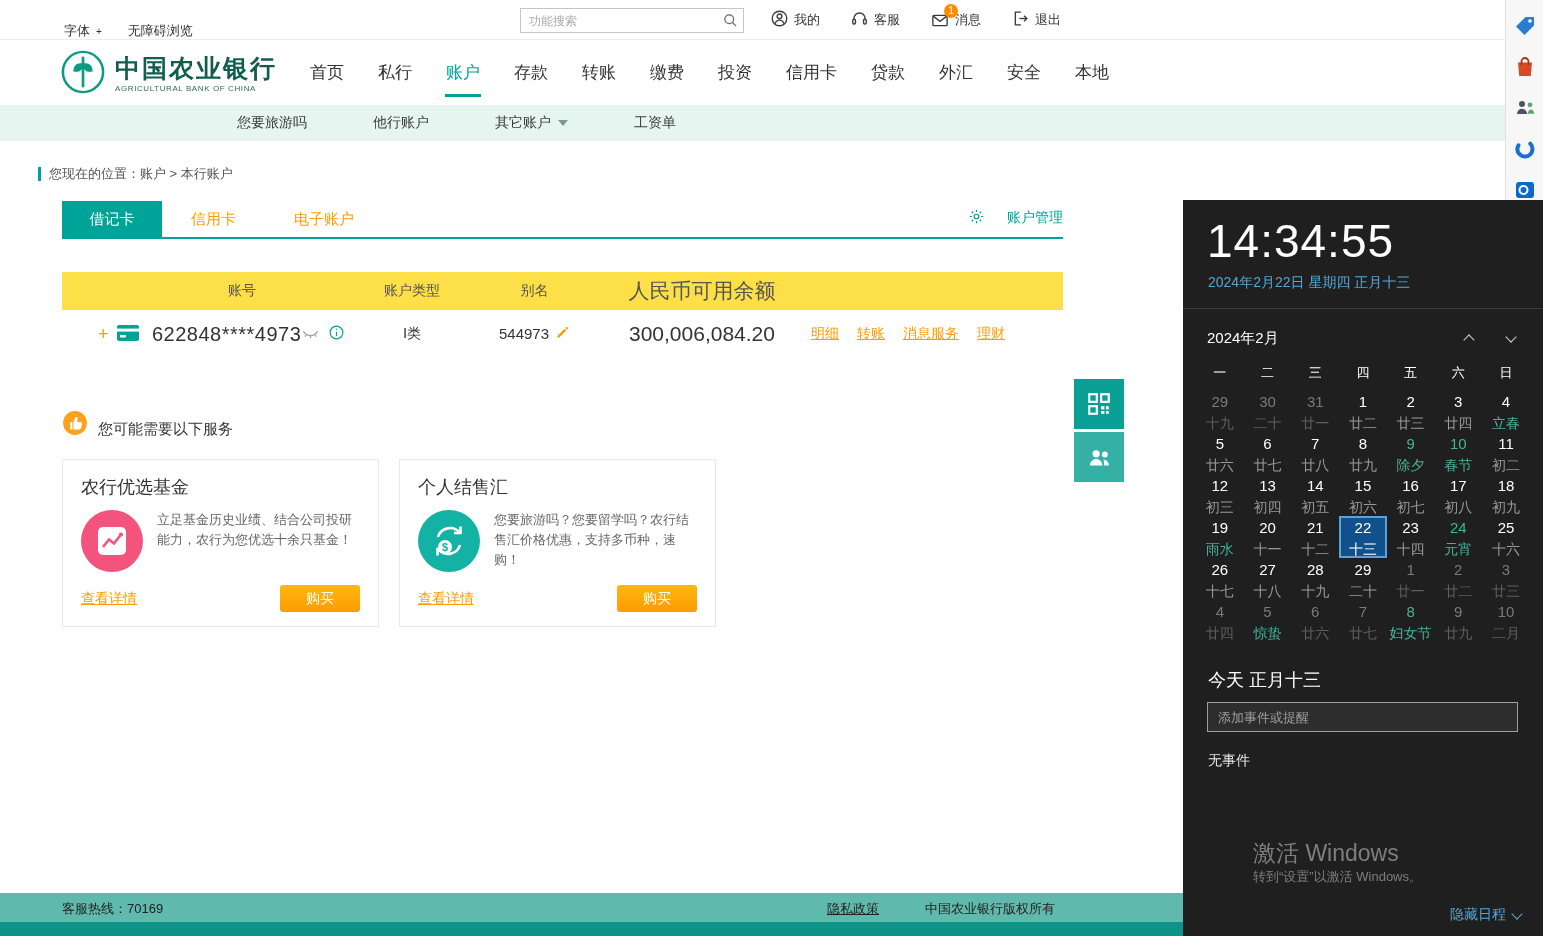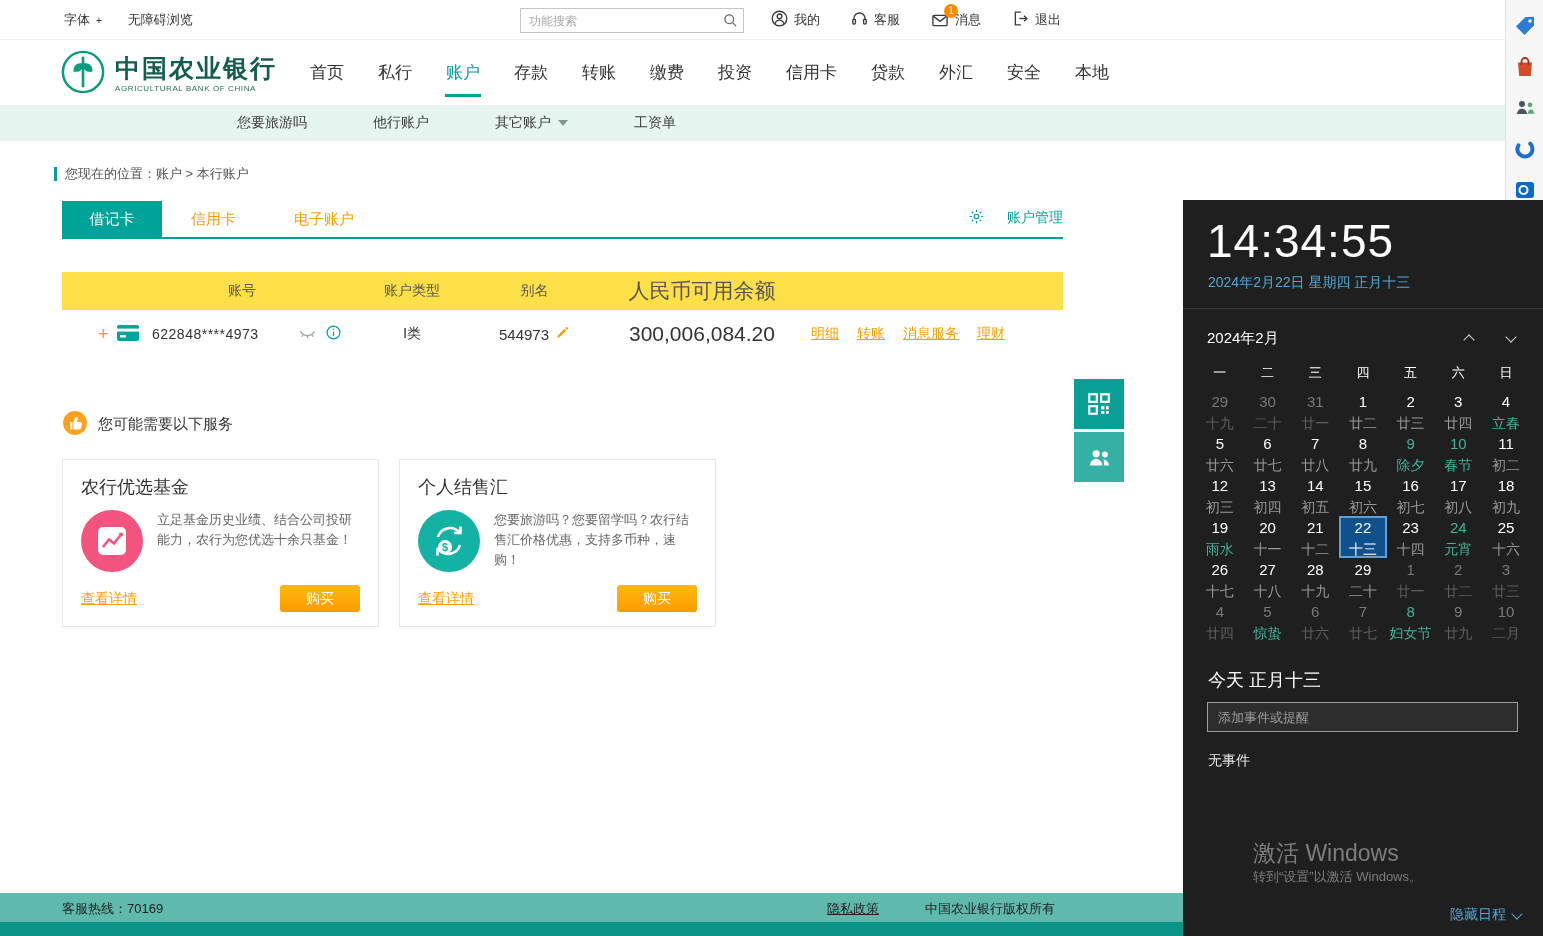--- a/index.html
+++ b/index.html
@@ -2,21 +2,21 @@
 <html style="--brand-teal: #00a398; --link-orange: #ff9d00; --accent-blue: #53a7d8; --festival-teal: #45b39a; --footer-teal: #5fbaad; --footer-strip: #0d9488; --badge-orange: #ff8a00; --selected-day-fill: #11518b; --selected-day-border: #5ea0d8;"><head>
 <meta charset="utf-8">
 <style>
   *{margin:0;padding:0;box-sizing:border-box}
   body{width:1543px;height:936px;overflow:hidden;font-family:"Liberation Sans","DejaVu Sans",sans-serif}
   .screen{position:relative;width:1543px;height:936px;background:#fff;overflow:hidden}
   .page{position:absolute;left:0;top:0;width:1505px;height:936px;background:#fff;z-index:1}
 
   
   .topbar{position:relative;height:40px;background:#fff;border-bottom:1px solid #ececec}
-  .topbar-left{position:absolute;left:64px;top:0;height:40px;display:flex;align-items:center;gap:26px;font-size:13px;color:#333}
+  .topbar-left{position:absolute;left:64px;top:0;height:40px;display:flex;align-items:flex-end;gap:26px;font-size:13px;color:#333}
   .tb-item{display:flex;align-items:center;gap:5px;cursor:pointer;white-space:nowrap}
   .tb-item sup{font-size:10px;margin-left:1px}
   .searchbox{position:absolute;left:520px;top:8px;width:224px;height:25px;border:1px solid #c6c6c6;background:#fff;display:flex;align-items:center}
   .search-input{flex:1;border:none;outline:none;font-size:12px;color:#333;padding:0 8px;background:transparent}
   .search-input::placeholder{color:#aaa}
   .search-btn{width:26px;height:100%;display:flex;align-items:center;justify-content:center;cursor:pointer}
   .topbar-right{position:absolute;left:770px;top:0;height:40px;display:flex;align-items:center;gap:30px;font-size:13px;color:#333}
   .env-wrap{position:relative;display:inline-flex}
   .badge{position:absolute;top:-7px;right:-8px;min-width:14px;height:14px;border-radius:7px;background:var(--badge-orange,#ff8a00);color:#fff;font-size:10px;display:flex;align-items:center;justify-content:center;padding:0 3px}
 
@@ -29,50 +29,50 @@
   .nav-item{cursor:pointer;position:relative;padding:3px 2px;white-space:nowrap}
   .nav-item.active{color:var(--brand-teal,#00a398)}
   .nav-item.active::after{content:"";position:absolute;left:1px;right:1px;bottom:-10px;height:3px;background:var(--brand-teal,#00a398)}
 
   
   .subnav{height:36px;background:#e7f5f1;display:flex;align-items:center;padding-left:237px;gap:66px;font-size:14px;color:#3a3a3a}
   .subnav-item{cursor:pointer;display:inline-flex;align-items:center;white-space:nowrap}
   .tri{display:inline-block;width:0;height:0;border-left:5px solid transparent;border-right:5px solid transparent;border-top:6px solid #7c9a94;margin-left:7px}
 
   
-  .breadcrumb{margin-top:24px;padding-left:54px;display:flex;align-items:center;font-size:13px;color:#555}
+  .breadcrumb{margin-top:24px;padding-left:38px;display:flex;align-items:center;font-size:13px;color:#555}
   .crumb-bar{width:3px;height:14px;background:var(--brand-teal,#00a398);margin-right:8px}
 
   
   .tabbar{margin:18px 0 0 62px;width:1001px;display:flex;align-items:flex-end;border-bottom:2px solid var(--brand-teal,#00a398)}
   .tabs{display:flex;align-items:flex-end;height:36px}
   .tab{height:36px;display:flex;align-items:center;justify-content:center;font-size:15px;cursor:pointer;color:var(--link-orange,#ff9d00);padding:0 29px}
   .tab.active{width:100px;padding:0;background:var(--brand-teal,#00a398);color:#fff}
   .account-manage{margin-left:auto;display:flex;align-items:center;gap:22px;color:var(--brand-teal,#00a398);font-size:14px;cursor:pointer;padding-bottom:9px}
 
   
   .acct-table{margin:33px 0 0 62px;width:1001px}
   .thead{display:flex;align-items:center;height:38px;background:#fde047;font-size:14px;color:#555}
   .trow{display:flex;align-items:center;height:48px;font-size:14px;color:#333}
   .col-a{width:70px;display:flex;align-items:center;gap:8px;padding-left:36px}
   .col-b{width:220px;text-align:center}
   .col-c{width:120px;text-align:center}
   .col-d{width:125px;text-align:center}
   .col-e{width:210px;text-align:center;font-size:21px}
   .col-f{flex:1;display:flex;gap:18px;padding-left:4px}
   .trow .col-b{display:flex;align-items:center;text-align:left;padding:0 10px 0 20px}
-  .acct-num{font-size:14px;letter-spacing:.5px}
+  .acct-num{font-size:20px;letter-spacing:.5px}
   .cell-icons{margin-left:auto;display:flex;align-items:center;gap:8px}
   .plus{color:var(--link-orange,#ff9d00);font-size:18px;line-height:16px;cursor:pointer}
-  .alias-cell{display:flex;align-items:center;justify-content:center;gap:6px}
+  .alias-cell{display:flex;align-items:flex-start;justify-content:center;gap:6px}
   .alias-cell span{font-size:15px}
   .orange-link{color:var(--link-orange,#ff9d00);text-decoration:underline;font-size:14px;cursor:pointer;white-space:nowrap}
 
   
-  .services-title{margin:52px 0 0 62px;display:flex;align-items:center;gap:10px;font-size:15px;color:#333}
+  .services-title{margin:52px 0 0 62px;display:flex;align-items:flex-end;gap:10px;font-size:15px;color:#333}
   .cards{margin:20px 0 0 62px;display:flex;gap:20px}
   .card{width:317px;height:168px;border:1px solid #e8e8e8;background:#fff;padding:15px 18px 14px;display:flex;flex-direction:column}
   .card-title{font-size:18px;color:#333}
   .card-mid{display:flex;gap:14px;margin-top:11px;flex:1}
   .card-icon{flex:0 0 62px;width:62px;height:62px}
   .card-desc{font-size:13px;color:#666;line-height:20px;width:205px}
   .card-foot{display:flex;align-items:center;justify-content:space-between}
   .buy-btn{width:80px;height:27px;background:linear-gradient(180deg,#ffb811,#fe9b00);border-radius:3px;color:#fff;font-size:14px;display:flex;align-items:center;justify-content:center;cursor:pointer}
 
   

